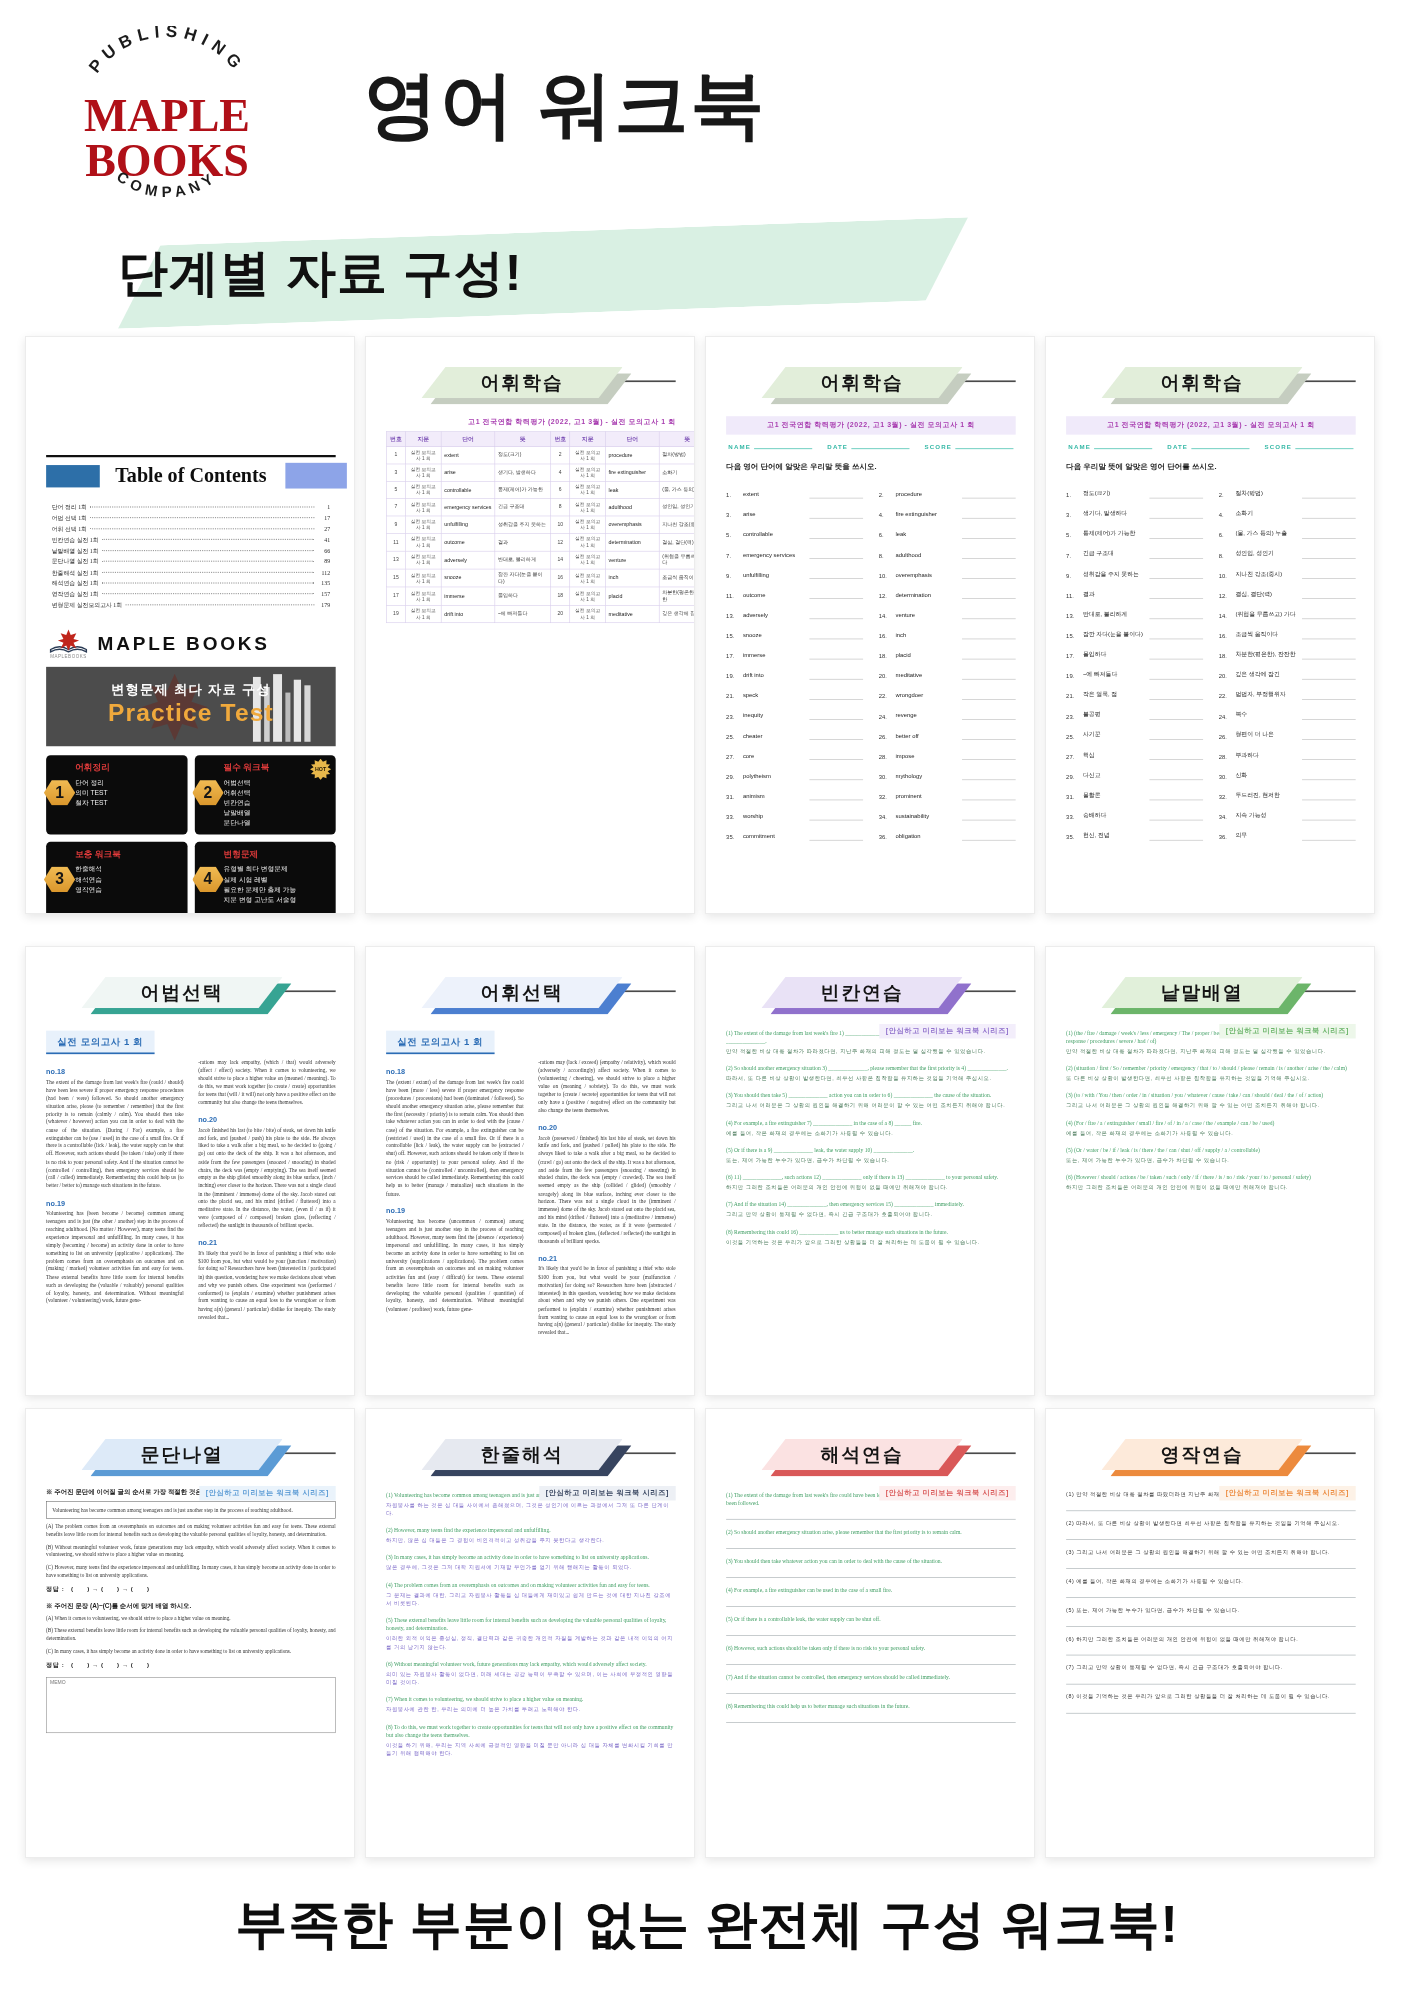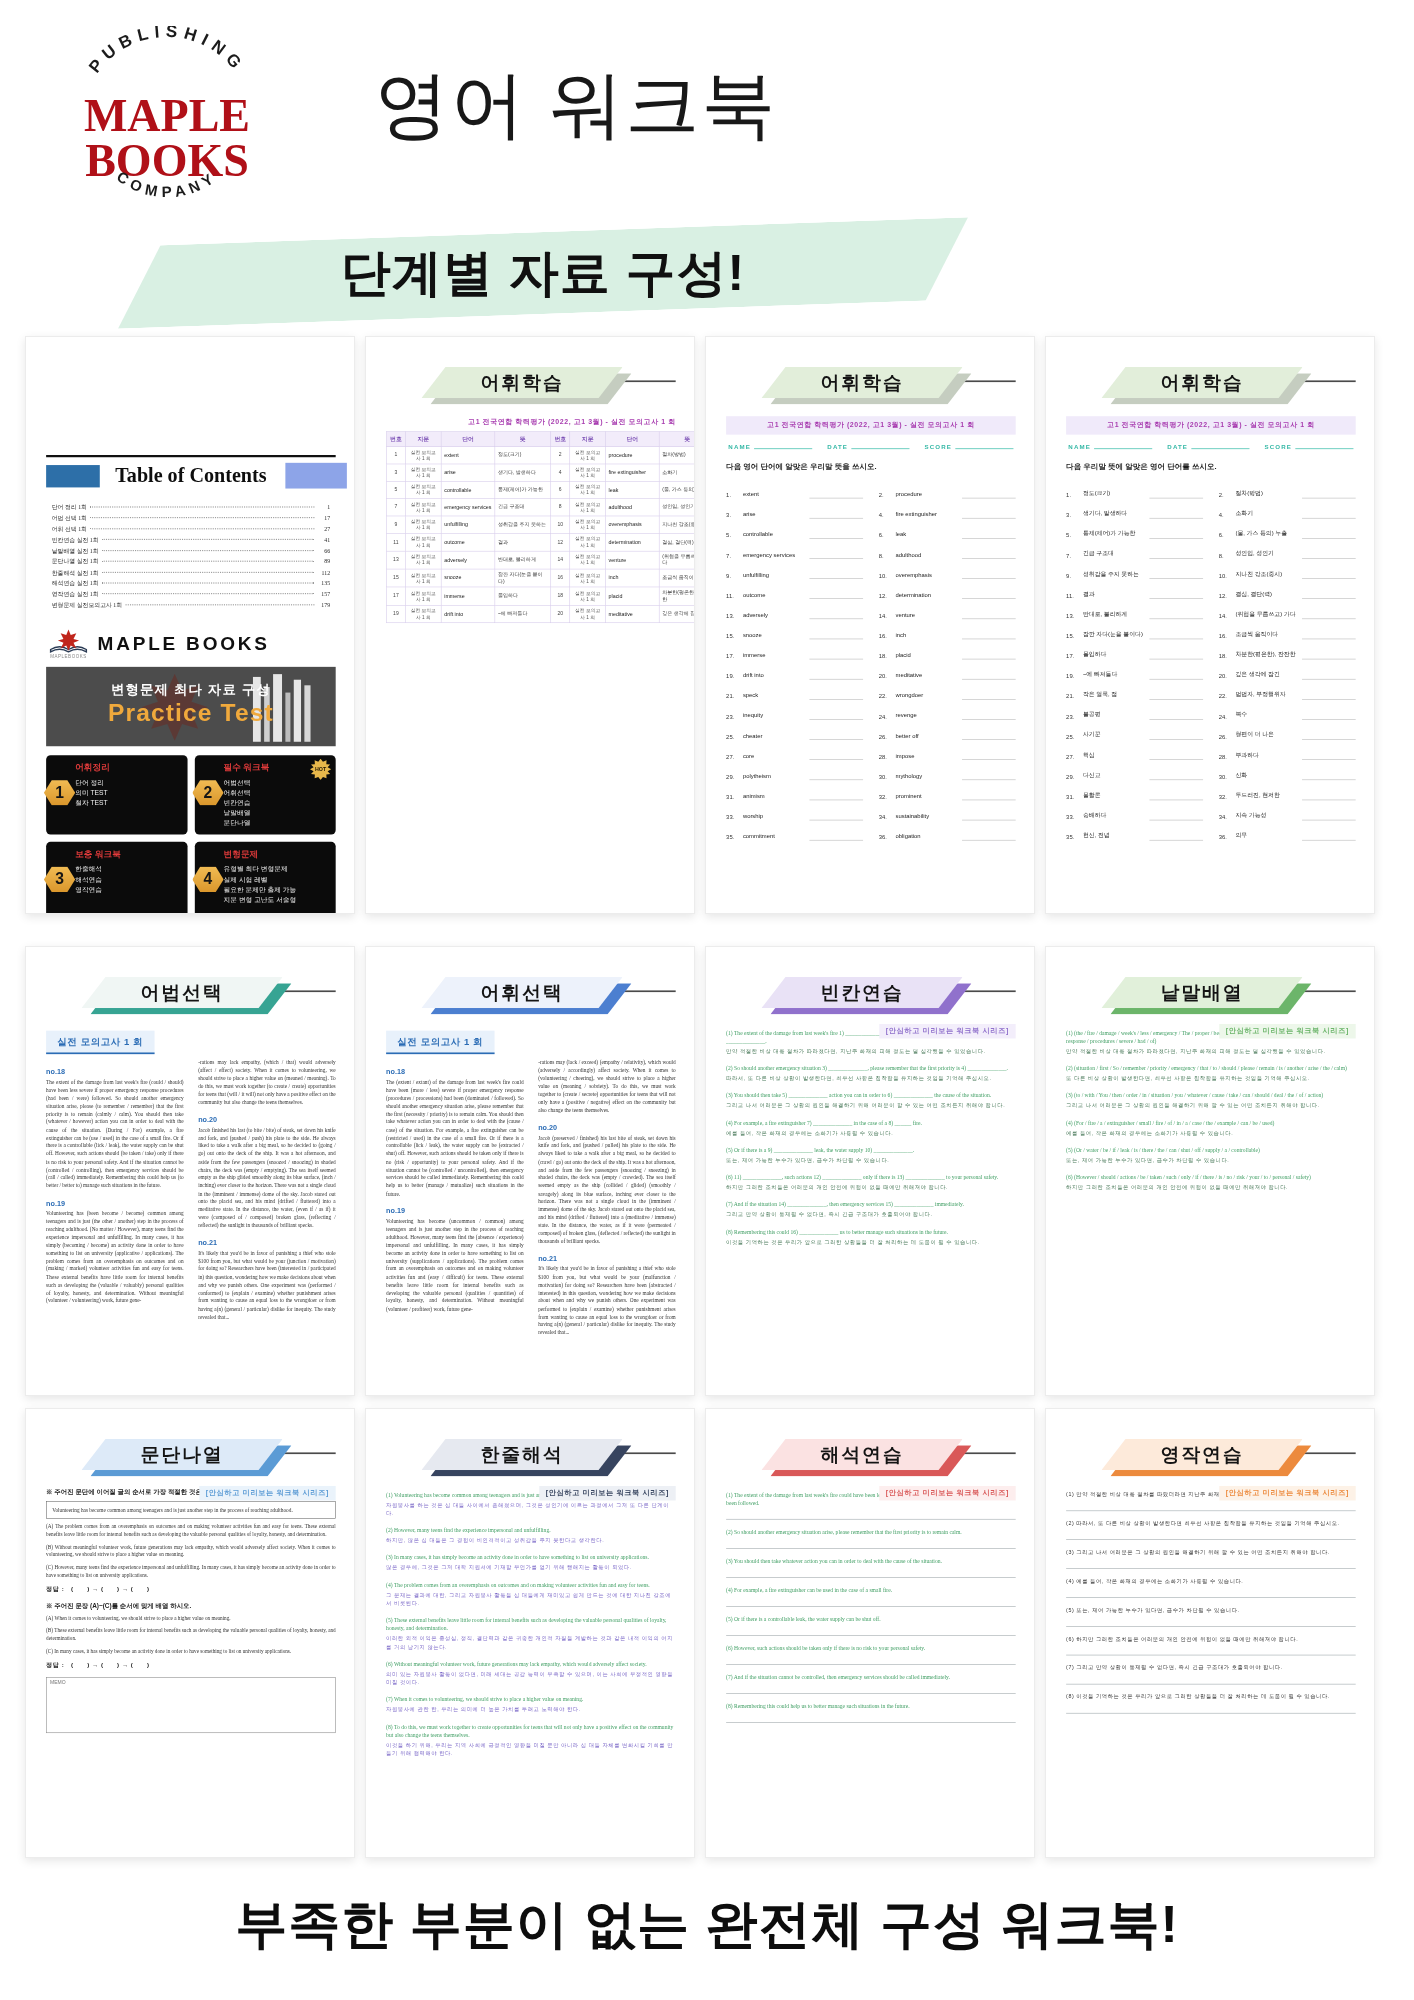--- a/index.html
+++ b/index.html
@@ -1,26 +1,26 @@
 <!DOCTYPE html>
 <html><head>
 <meta charset="utf-8">
 <style>
   *{margin:0;padding:0;box-sizing:border-box}
   html,body{width:1414px;height:2000px}
   body{position:relative;background:#ffffff;font-family:"Liberation Sans",sans-serif;overflow:hidden;color:#111}
 
   
   #logo{position:absolute;left:52px;top:26px;width:230px;height:190px}
-  #main-title{position:absolute;left:11px;top:56px;width:1130px;text-align:center;
-    font-size:74px;font-weight:400;letter-spacing:2px;color:#181818}
+  #main-title{position:absolute;left:0;top:56px;width:1130px;text-align:center;
+    font-size:74px;font-weight:700;letter-spacing:2px;color:#181818}
   #banner{position:absolute;left:118px;top:232px;width:850px;height:82px}
   #banner .bg{position:absolute;inset:0;background:#d9f0e3;transform:skewY(-2dedeg)}
   #banner .bg{transform:skewY(-2deg);clip-path:polygon(5% 0,100% 0,95% 100%,0 100%)}
-  #banner .tx{position:relative;width:100%;text-align:center;line-height:82px;
+  #banner .tx{position:relative;width:100%;text-align:left;line-height:82px;
     font-size:50px;font-weight:900;letter-spacing:1px;color:#101010}
   #bottom-headline{position:absolute;left:0;top:1890px;width:1414px;text-align:center;
     font-size:52px;font-weight:900;letter-spacing:1px;color:#0d0d0d}
 
   
   .card{position:absolute;width:330px;background:#fff;border:1px solid #ececec;
     box-shadow:0 3px 9px rgba(0,0,0,.10);overflow:hidden}
   .r1{top:336px;height:578px}
   .r2{top:946px;height:450px}
   .r3{top:1408px;height:450px}

